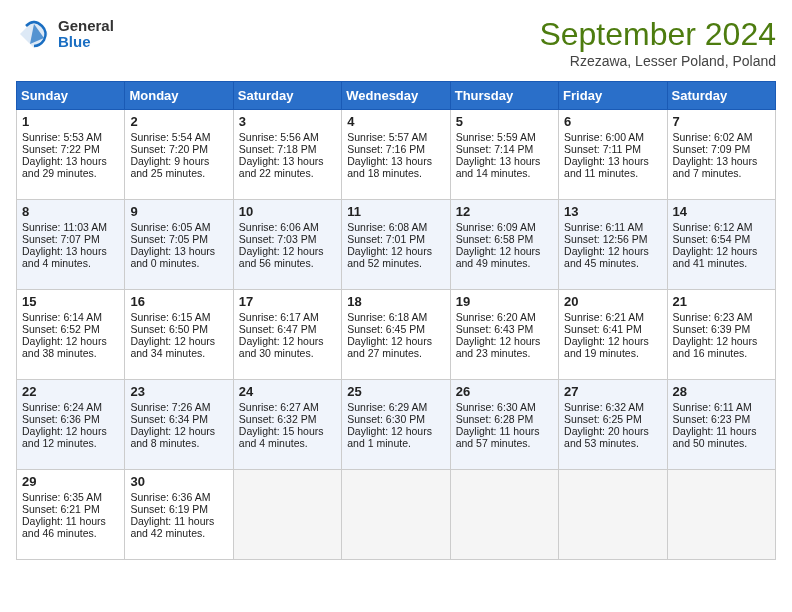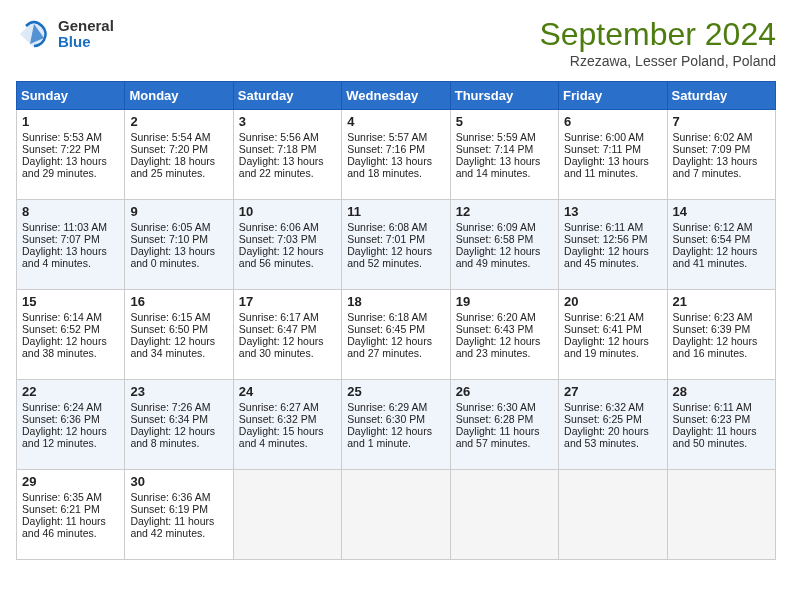--- a/index.html
+++ b/index.html
@@ -127,21 +127,21 @@
         <td>
           <span class="day-num">1</span>
           <span>Sunrise: 5:53 AM</span><br>
           <span>Sunset: 7:22 PM</span><br>
           <span>Daylight: 13 hours and 29 minutes.</span>
         </td>
         <td>
           <span class="day-num">2</span>
           <span>Sunrise: 5:54 AM</span><br>
           <span>Sunset: 7:20 PM</span><br>
-          <span>Daylight: 18 hours and 25 minutes.</span>
+          <span>Daylight: 9 hours and 25 minutes.</span>
         </td>
         <td>
           <span class="day-num">3</span>
           <span>Sunrise: 5:56 AM</span><br>
           <span>Sunset: 7:18 PM</span><br>
           <span>Daylight: 13 hours and 22 minutes.</span>
         </td>
         <td>
           <span class="day-num">4</span>
           <span>Sunrise: 5:57 AM</span><br>
@@ -170,21 +170,21 @@
       <tr>
         <td>
           <span class="day-num">8</span>
           <span>Sunrise: 11:03 AM</span><br>
           <span>Sunset: 7:07 PM</span><br>
           <span>Daylight: 13 hours and 4 minutes.</span>
         </td>
         <td>
           <span class="day-num">9</span>
           <span>Sunrise: 6:05 AM</span><br>
-          <span>Sunset: 7:10 PM</span><br>
+          <span>Sunset: 7:05 PM</span><br>
           <span>Daylight: 13 hours and 0 minutes.</span>
         </td>
         <td>
           <span class="day-num">10</span>
           <span>Sunrise: 6:06 AM</span><br>
           <span>Sunset: 7:03 PM</span><br>
           <span>Daylight: 12 hours and 56 minutes.</span>
         </td>
         <td>
           <span class="day-num">11</span>

